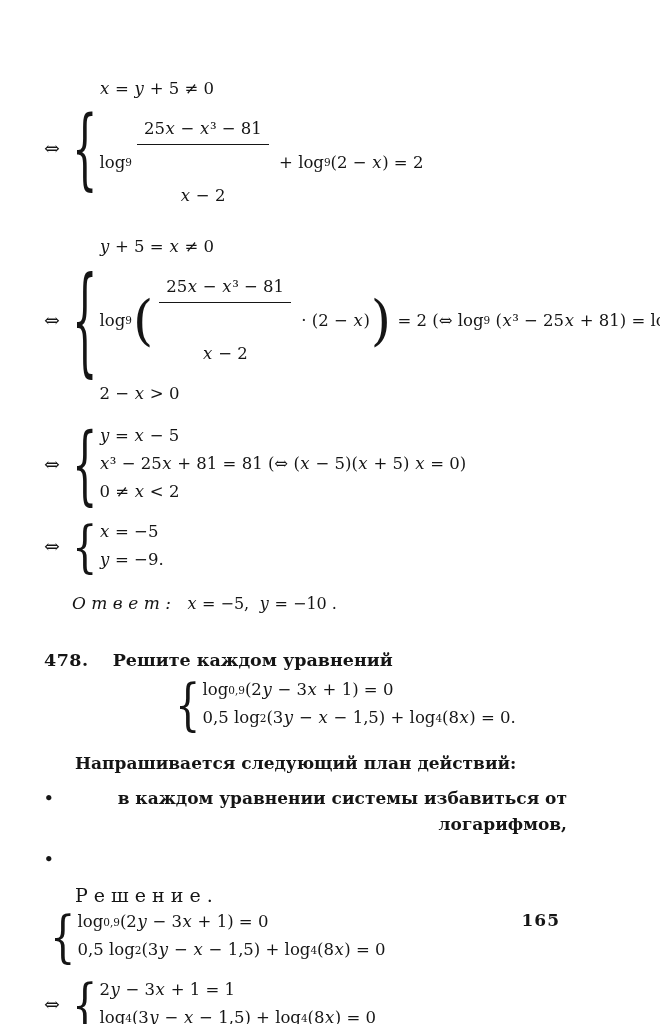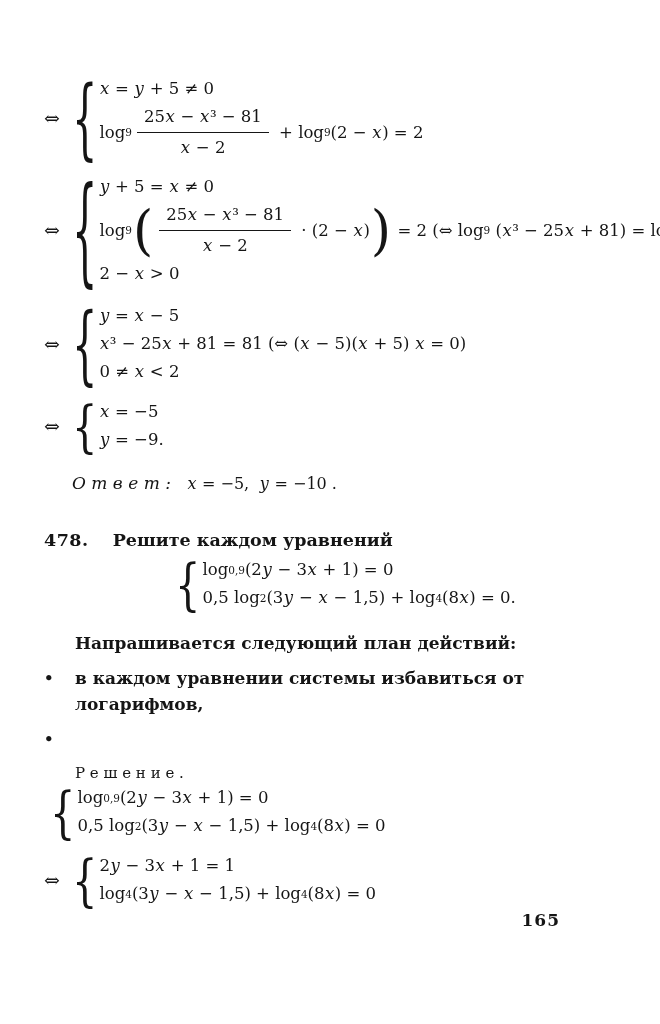--- a/index.html
+++ b/index.html
@@ -37,21 +37,22 @@
   }
   .mtxt{white-space:pre;}
   .mvar{font-style:italic;padding:0 0.5px;}
   sub.sb{
     font-size:10.5px;line-height:0;
     vertical-align:-4px;
     letter-spacing:0;
   }
   .frac{
     display:inline-flex;flex-direction:column;align-items:center;
-    margin:0 5px;
+    margin:12px 5px;
+    gap:36px;
   }
   .frac .num{
     display:inline-flex;align-items:center;
     padding:0 7px 3px 7px;
     border-bottom:1.6px solid #161616;
   }
   .frac .den{display:inline-flex;align-items:center;padding-top:2px;}
   .bigp{
     font-size:52px;line-height:0;
     font-family:"DejaVu Serif",serif;
@@ -63,23 +64,23 @@
   .ans-label{white-space:pre;margin-right:16px;font-style:italic;}
   .ans-math{white-space:pre;font-size:16px;text-align:right;}
   .problem{display:flex;align-items:baseline;font-size:17.5px;font-weight:bold;}
   .pnum{margin-right:24px;letter-spacing:0.5px;}
   .para{
     font-size:17px;font-weight:bold;
     margin-left:31px;line-height:24px;
   }
   .bullet{display:flex;font-size:17px;font-weight:bold;line-height:26px;}
   .bullet .marker{flex:0 0 31px;font-size:15px;}
-  .bullet .btext{max-width:492px;}
+  .bullet .btext{max-width:492px;text-align:right;}
   .bullet .btext.just{text-align:justify;}
-  .sol-label{font-size:15px;margin-left:31px;white-space:pre;}
+  .sol-label{font-size:19px;margin-left:31px;white-space:pre;}
   
   #content > :nth-child(1){margin-bottom:14px;}
   #content > :nth-child(2){margin-bottom:17px;}
   #content > :nth-child(3){margin-bottom:15px;}
   #content > :nth-child(4){margin-bottom:21px;}
   #content > :nth-child(5){margin-bottom:37px;}
   #content > :nth-child(6){margin-bottom:7px;}
   #content > :nth-child(7){margin-bottom:21px;}
   #content > :nth-child(8){margin-bottom:10px;}
   #content > :nth-child(9){margin-bottom:9px;}

